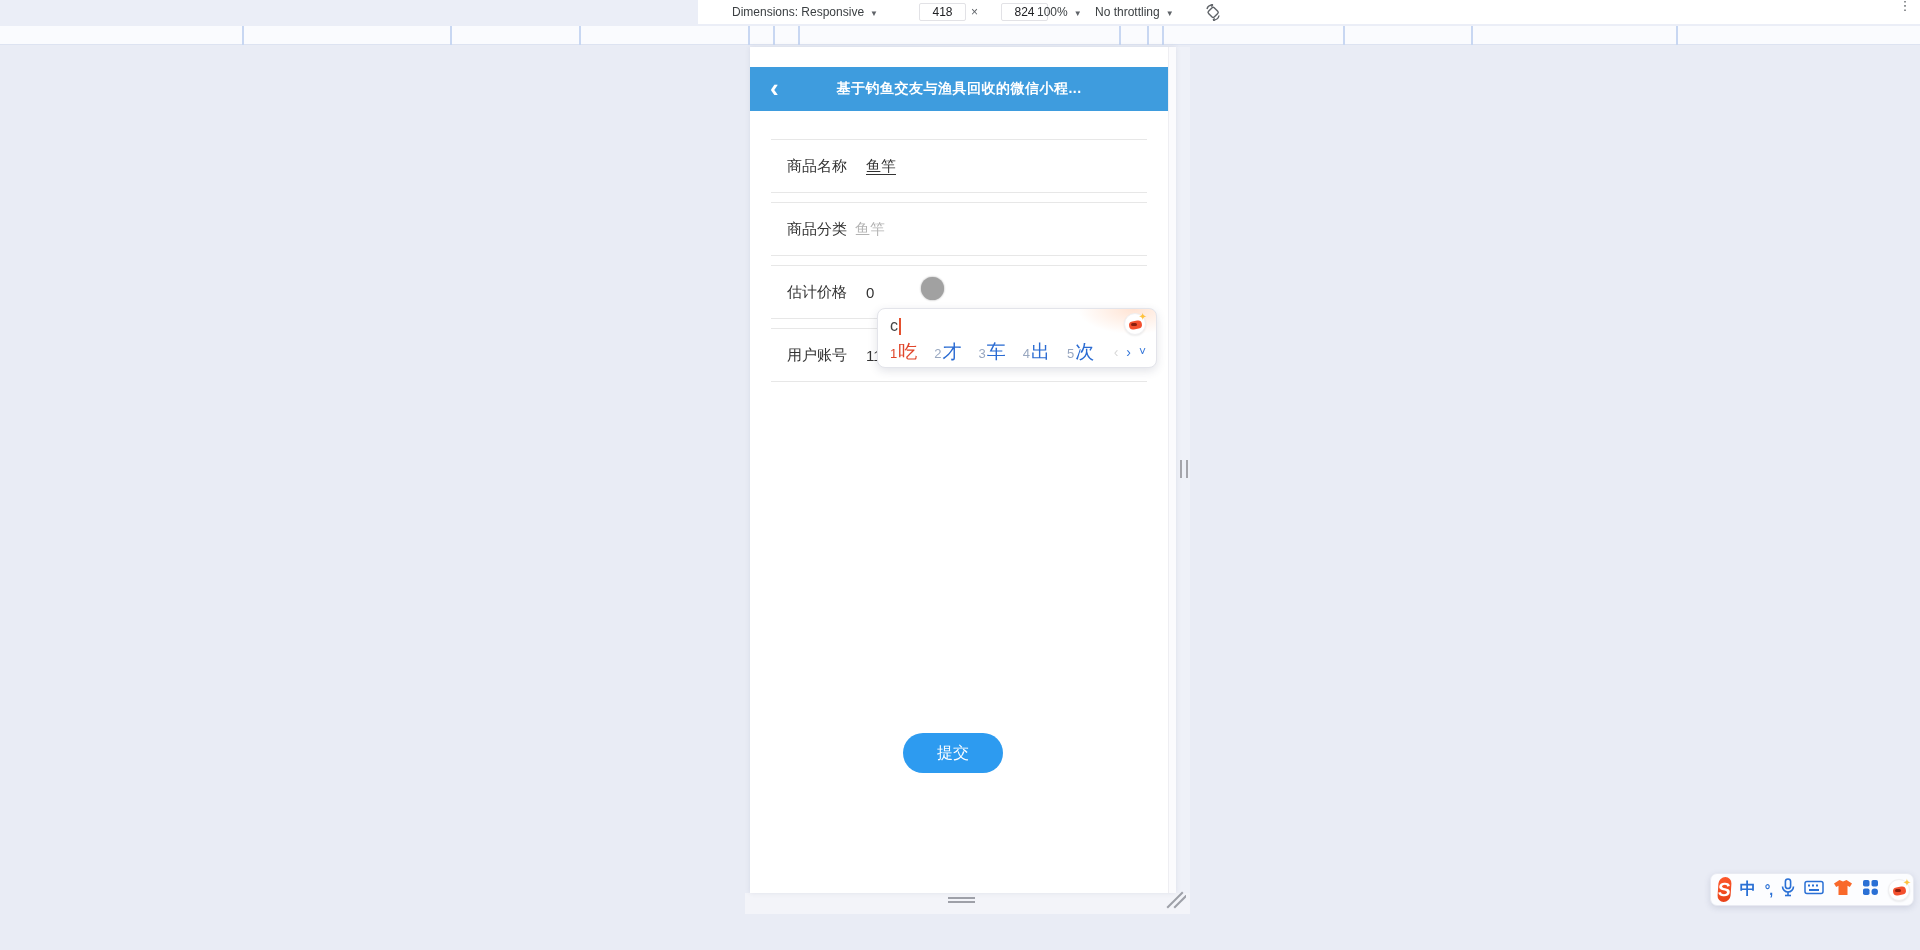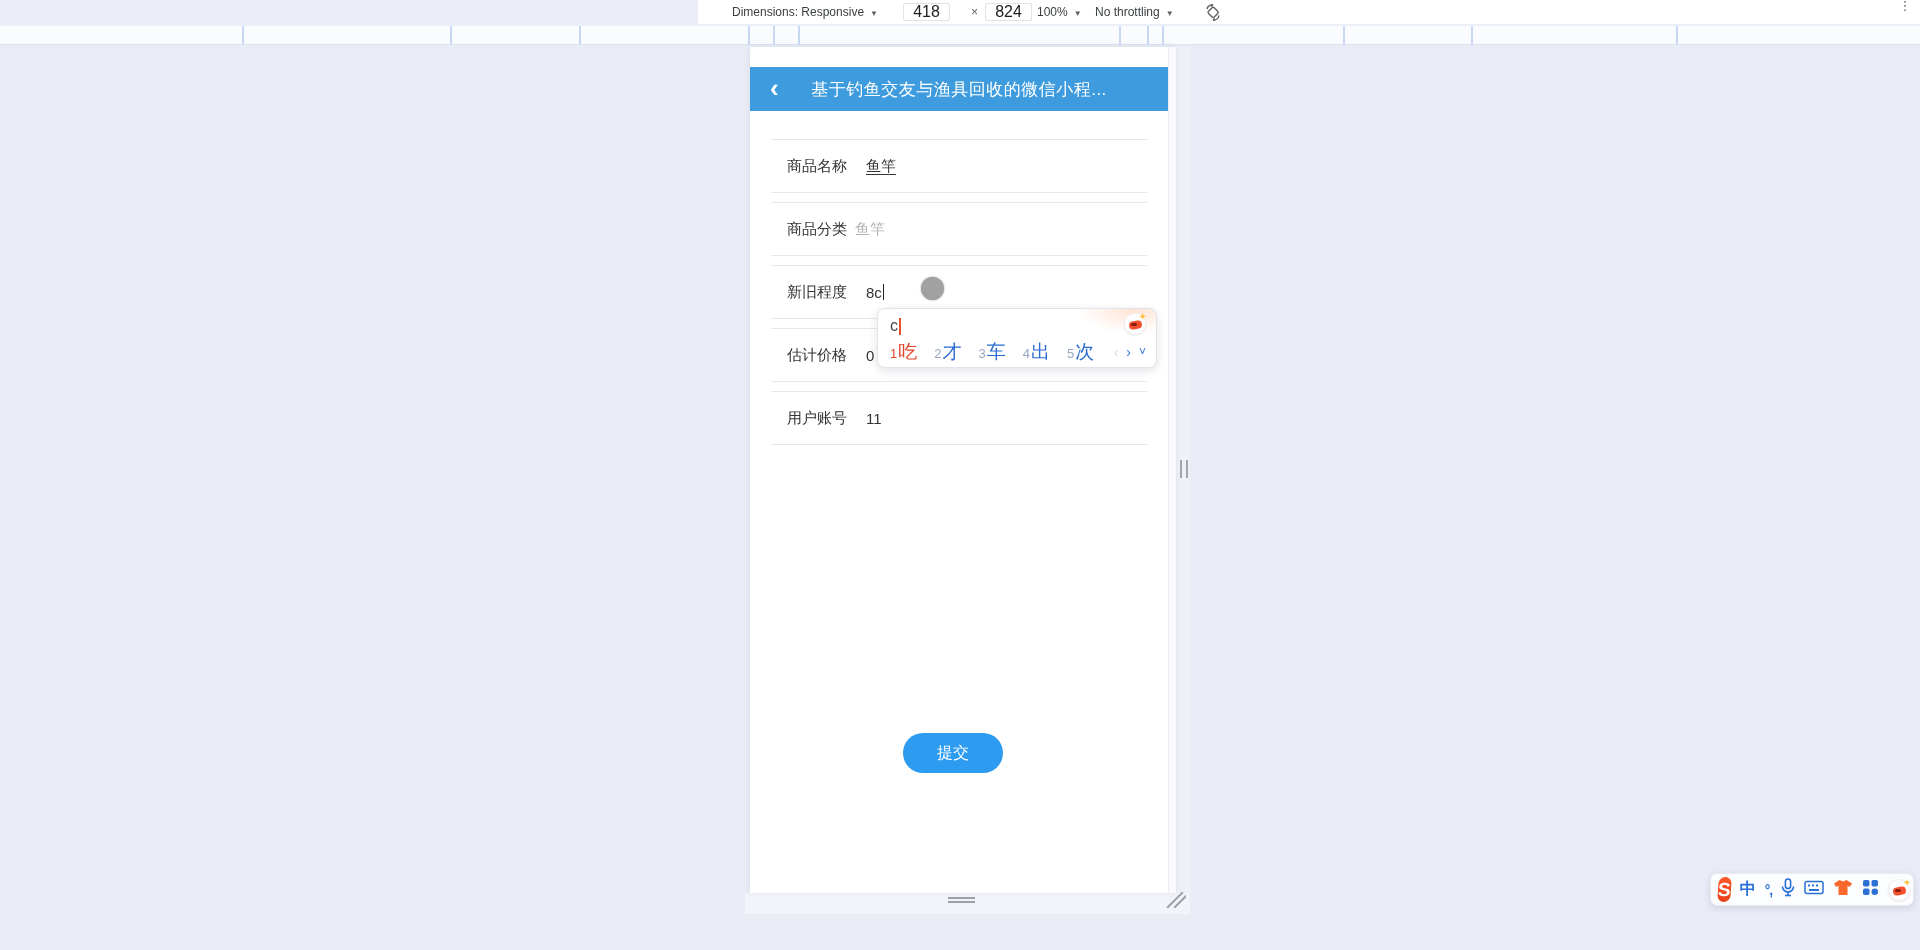--- a/index.html
+++ b/index.html
@@ -4,40 +4,40 @@
 <style>
   * { margin:0; padding:0; box-sizing:border-box; }
   html,body { width:1920px; height:950px; overflow:hidden; }
   body { font-family:"Liberation Sans","DejaVu Sans",sans-serif; background:#e9ecf5; position:relative; }
 
   
   .topbar { position:absolute; left:0; top:0; width:1920px; height:36px; background:#ebeef7; border-bottom:1px solid #d9e1f2; }
   .topbar-surface { position:absolute; left:698px; top:0; width:1222px; height:24px; background:#ffffff; }
   .tb-item { position:absolute; top:0; height:24px; line-height:24px; font-size:12px; color:#3c4043; white-space:nowrap; }
   .tb-caret { font-size:8px; color:#5f6368; margin-left:6px; }
-  .tb-box { position:absolute; top:3px; height:18px; width:47px; background:#fff; border:1px solid #e2e2e6; border-radius:2px; font-size:16px; color:#202124; text-align:center; line-height:16px; }
+  .tb-box { position:absolute; top:3px; height:18px; width:47px; background:#fff; border:1px solid #e2e2e6; border-radius:2px; font-size:12px; color:#202124; text-align:center; line-height:16px;margin-left:16px; }
   .rotate-icon { position:absolute; left:1204px; top:4px; width:18px; height:17px; }
   .menu-dots { position:absolute; left:1898px; top:2px; width:14px; height:20px; color:#5f6368; font-size:13px; letter-spacing:0; line-height:7px; text-align:center; }
 
   
   .mq-strip { position:absolute; left:0; top:26px; width:1920px; height:19px; background:#fafbfe; border-bottom:1px solid #dde3f1; }
   .mq-line { position:absolute; top:0; width:2px; height:19px; background:#c8d7f2; }
 
   
   .canvas { position:absolute; left:0; top:46px; width:1920px; height:904px; background:#e9ecf5; }
   .gutter-right { position:absolute; left:1176px; top:1px; width:14px; height:846px; background:#eff1f8; }
   .gutter-bottom { position:absolute; left:745px; top:847px; width:445px; height:21px; background:#f3f4f9; }
 
   .viewport { position:absolute; left:750px; top:1px; width:426px; height:846px; background:#ffffff; box-shadow:0 0 5px rgba(60,70,110,0.10); }
   .scroll-col { position:absolute; right:0; top:0; width:8px; height:846px; background:#fbfbfd; border-left:1px solid #eeeef2; }
   .page { position:absolute; left:0; top:0; width:418px; height:846px; }
 
   .appbar { position:absolute; left:0; top:20px; width:418px; height:44px; background:#3e9cde; display:flex; align-items:center; }
   .back-chevron { position:absolute; left:20px; top:0; height:44px; line-height:42px; color:#fff; font-size:26px; font-weight:bold; }
-  .appbar-title { width:100%; text-align:center; color:#fff; font-weight:normal; font-size:17px; letter-spacing:0.5px; }
+  .appbar-title { width:100%; text-align:center; color:#fff; font-weight:bold; font-size:14px; letter-spacing:0.5px; }
 
   .form { position:absolute; left:21px; top:92px; width:376px; }
   .cell { height:54px; border-top:1px solid #e7e7e7; border-bottom:1px solid #e7e7e7; margin-bottom:9px; display:flex; align-items:center; padding-left:16px; font-size:15px; background:#fff; }
   .cell .label { color:#333; width:62px; flex:none; }
   .cell .value { color:#333; margin-left:17px; position:relative; }
   .cell .value.muted { color:#b3b3b3; margin-left:6px; }
   .cell .value.underline { text-decoration:underline; text-underline-offset:3px; }
   .input-caret { display:inline-block; width:1px; height:16px; background:#222; vertical-align:-3px; margin-left:1px; animation:blink 1s steps(1) infinite; }
   @keyframes blink { 50% { opacity:0; } }
 
@@ -138,25 +138,20 @@
       <div class="form" id="form-rows">
           <div class="cell">
             <span class="label">商品名称</span>
             <span class="value underline">鱼竿</span>
           </div>
           <div class="cell">
             <span class="label">商品分类</span>
             <span class="value muted">鱼竿</span>
           </div>
           <div class="cell">
-            <span class="label">新旧程度</span>
-            <span class="value">8c</span>
-            <span class="input-caret"></span>
-          </div>
-          <div class="cell">
             <span class="label">估计价格</span>
             <span class="value">0</span>
           </div>
           <div class="cell">
             <span class="label">用户账号</span>
             <span class="value">11</span>
           </div>
         </div>
 
       <button class="submit-btn">提交</button>

